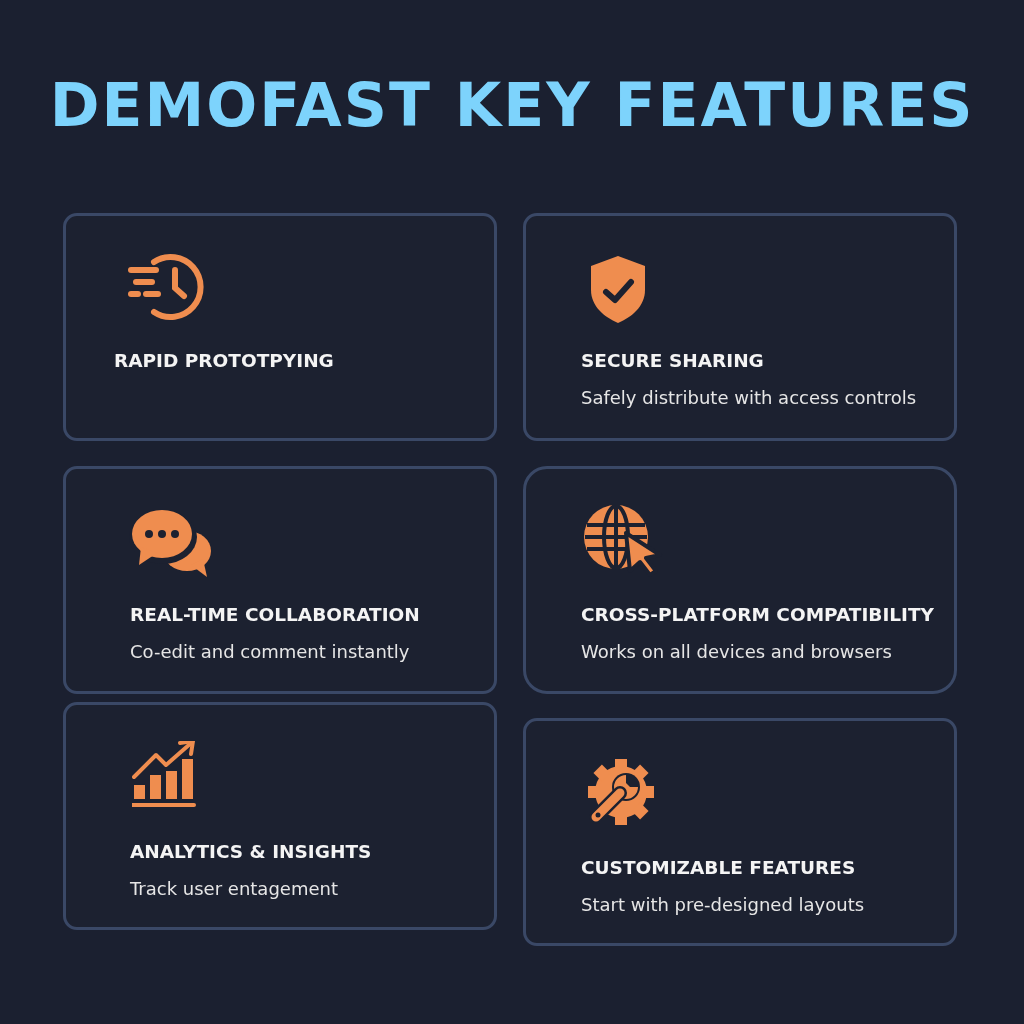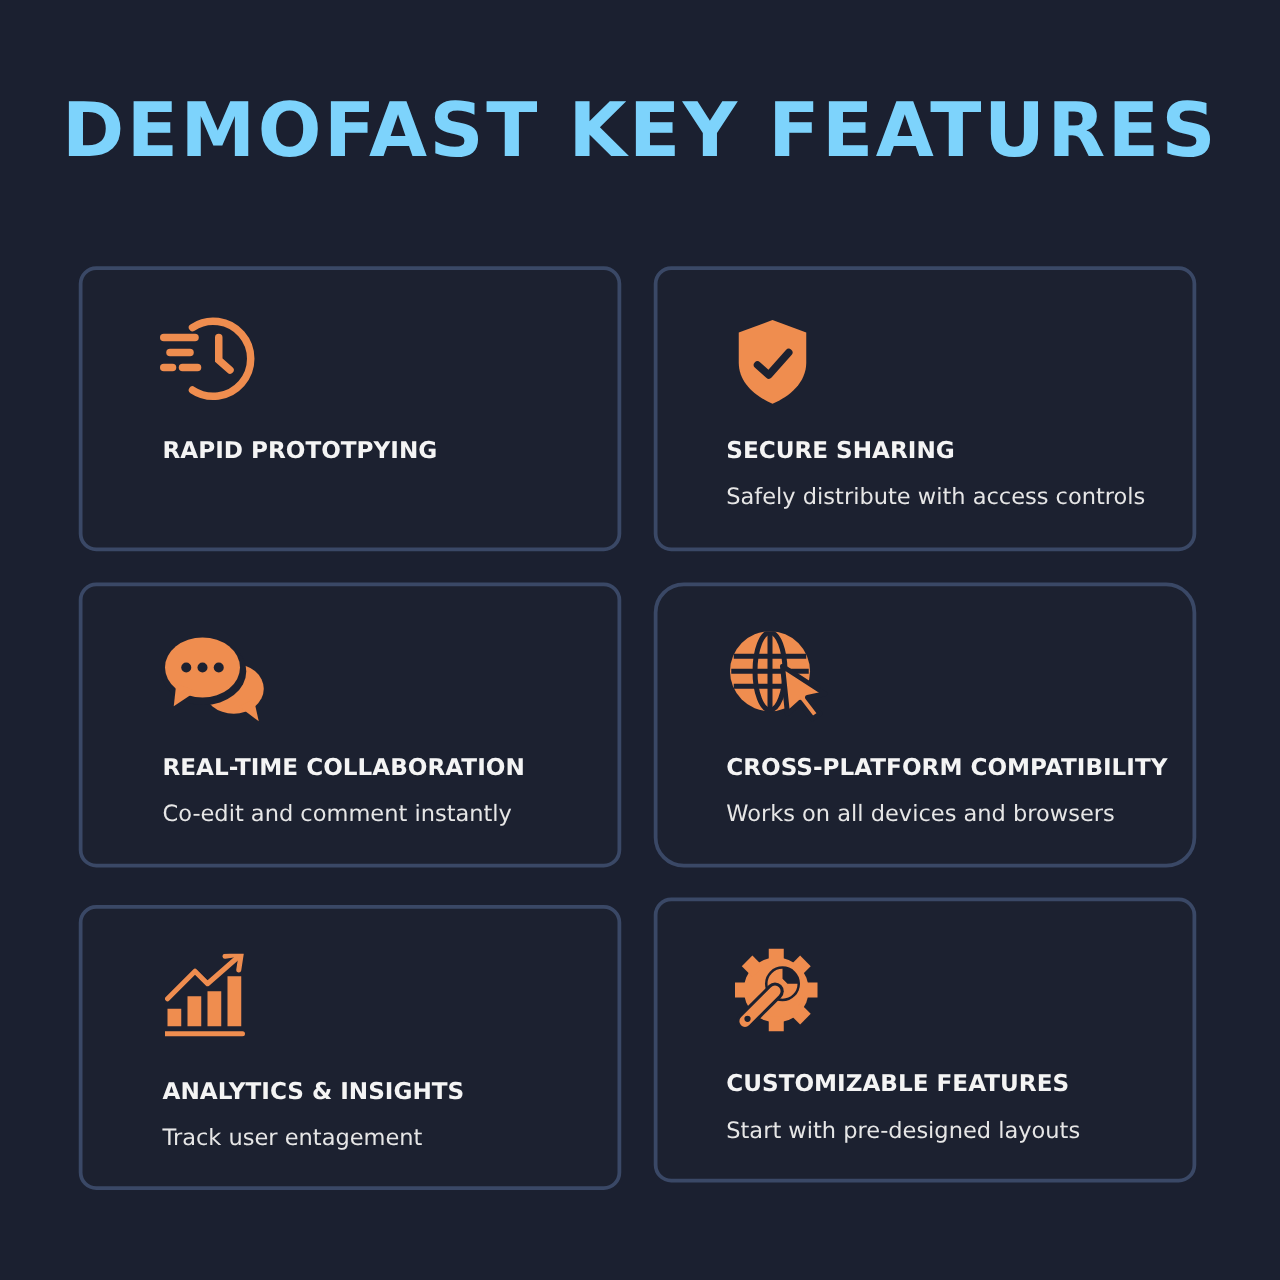--- a/index.html
+++ b/index.html
@@ -53,21 +53,21 @@
       <g stroke="#ef8d4f" stroke-width="6" fill="none" stroke-linecap="round">
         <path d="M26 12 A30 30 0 1 1 26 62"></path>
         <path d="M47 20 L47 38 L56 46"></path>
         <line x1="3" y1="20" x2="28" y2="20"></line>
         <line x1="8" y1="32" x2="24" y2="32"></line>
         <line x1="3" y1="44" x2="10" y2="44"></line>
         <line x1="18" y1="44" x2="30" y2="44"></line>
       </g>
     </svg>
   </div>
-  <div class="card-title" style="left:64px; top:134px;">RAPID PROTOTPYING</div>
+  <div class="card-title" style="left:48px; top:134px;">RAPID PROTOTPYING</div>
 </div>
 
 <div class="card" style="left:523px; top:213px;">
   <div class="icon" style="left:62px; top:38px; width:60px; height:70px;">
     <svg viewBox="0 0 60 70">
       <path d="M30 2 L57 12 L57 36 C57 52 44 63 30 69 C16 63 3 52 3 36 L3 12 Z" fill="#ef8d4f"></path>
       <path d="M18 38 L27 46 L43 28" stroke="#1c2130" stroke-width="6" fill="none" stroke-linecap="round" stroke-linejoin="round"></path>
     </svg>
   </div>
   <div class="card-title" style="left:55px; top:134px;">SECURE SHARING</div>
@@ -102,21 +102,21 @@
         <line x1="1" y1="32" x2="63" y2="32"></line>
         <line x1="3" y1="44" x2="61" y2="44"></line>
       </g>
       <path d="M42 28 L76 50 L62 53 L72 66 L66 70 L56 57 L46 66 Z" fill="#ef8d4f" stroke="#1c2130" stroke-width="4" stroke-linejoin="round"></path>
     </svg>
   </div>
   <div class="card-title" style="left:55px; top:135px;">CROSS-PLATFORM COMPATIBILITY</div>
   <div class="card-desc" style="left:55px; top:172px;">Works on all devices and browsers</div>
 </div>
 
-<div class="card" style="left:63px; top:724px;padding-left:40px;">
+<div class="card" style="left:63px; top:702px;padding-left:40px;">
   <div class="icon" style="left:66px; top:36px; width:66px; height:72px;">
     <svg viewBox="0 0 66 72">
       <rect x="2" y="44" width="11" height="14" fill="#ef8d4f"></rect>
       <rect x="18" y="34" width="11" height="24" fill="#ef8d4f"></rect>
       <rect x="34" y="30" width="11" height="28" fill="#ef8d4f"></rect>
       <rect x="50" y="18" width="11" height="40" fill="#ef8d4f"></rect>
       <line x1="0" y1="64" x2="62" y2="64" stroke="#ef8d4f" stroke-width="4" stroke-linecap="round"></line>
       <path d="M2 36 L24 14 L34 24 L58 3" stroke="#ef8d4f" stroke-width="4" fill="none" stroke-linecap="round" stroke-linejoin="round"></path>
       <path d="M48 2 L61 0 L59 13" stroke="#ef8d4f" stroke-width="4" fill="none" stroke-linecap="round" stroke-linejoin="round"></path>
     </svg>

